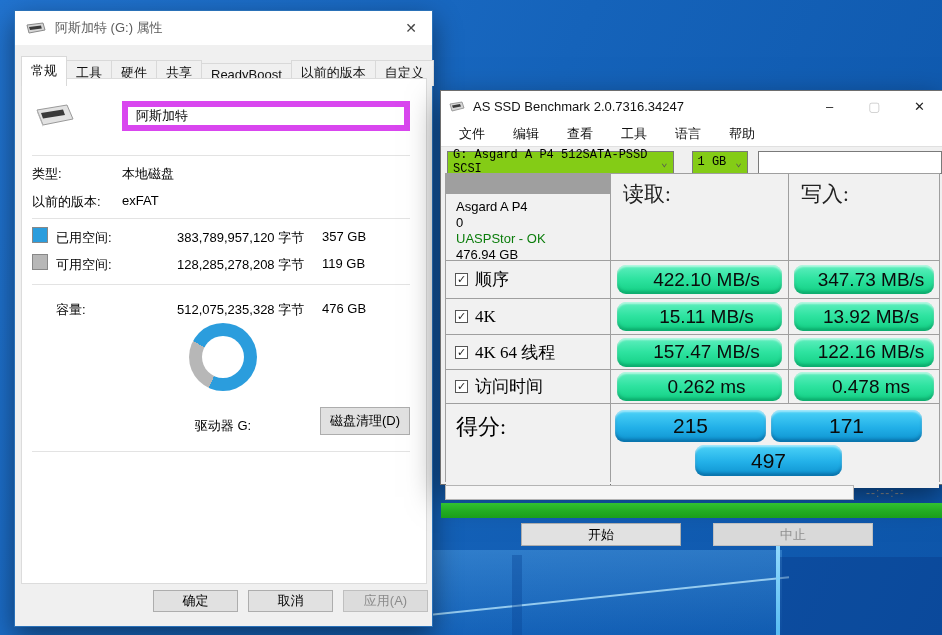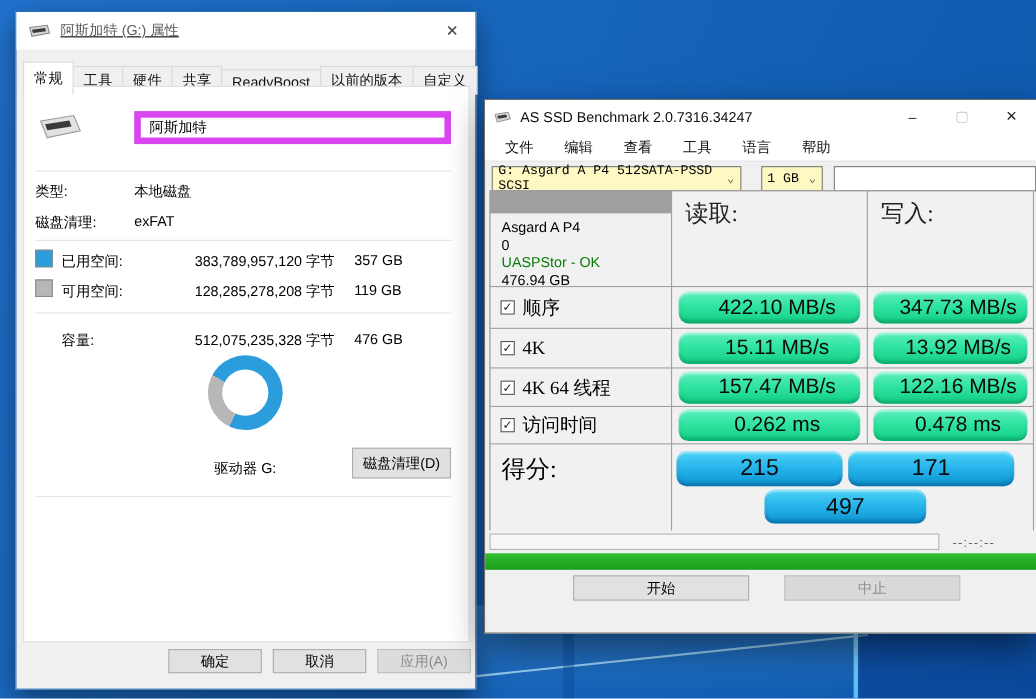--- a/index.html
+++ b/index.html
@@ -15,21 +15,21 @@
             background:linear-gradient(180deg,rgba(120,200,255,.28),rgba(40,140,230,.06)); }
   .beam-line { left:430px; bottom:38px; width:360px; height:2px;
                background:rgba(190,235,255,.75); transform:rotate(-6deg); }
   .beam-vbright { left:776px; bottom:0; width:4px; height:110px;
                   background:linear-gradient(180deg,#9fe0ff,#58bcf2); }
   .beam-vdark { left:512px; bottom:0; width:10px; height:80px; background:rgba(10,70,150,.40); }
   .beam-rightdark { left:780px; bottom:0; width:162px; height:78px; background:rgba(8,55,135,.38); }
 
   
   .win-props { position:absolute; left:14px; top:10px; width:419px; height:617px;
-               background:#f0f0f0; border:1px solid #2a71b8; box-shadow:0 10px 26px rgba(0,0,0,.45);text-decoration:underline; }
+               background:#f0f0f0; border:1px solid #2a71b8; box-shadow:0 10px 26px rgba(0,0,0,.45); }
   .props-titlebar { height:34px; background:#fff; display:flex; align-items:center;
                     padding-left:10px; gap:8px; }
   .props-title { font-size:13px; color:#5c5c5c; }
   .props-close { position:absolute; top:0; right:0; width:42px; height:34px; display:flex;
                  align-items:center; justify-content:center; font-size:14px; color:#444; cursor:default; }
   .tabs { position:absolute; left:6px; top:45px; display:flex; align-items:flex-end; }
   .tab { font-size:13px; color:#111; background:#f0f0f0; border:1px solid #d9d9d9;
          border-bottom:none; padding:3px 9px 4px 9px; margin-right:-1px; white-space:nowrap; }
   .tab.active { background:#fff; padding-top:5px; padding-bottom:6px; position:relative; z-index:2; }
   .tab-page { position:absolute; left:6px; top:67px; width:406px; height:506px;
@@ -50,33 +50,33 @@
   .donut::after { content:""; position:absolute; inset:13px; background:#fff; border-radius:50%; }
   .drive-g { position:absolute; left:140px; top:338px; width:122px; text-align:center; font-size:13px; }
   .btn { background:#e1e1e1; border:1px solid #adadad; font-size:13px; color:#000;
          display:flex; align-items:center; justify-content:center; cursor:default; }
   .btn-cleanup { position:absolute; left:298px; top:328px; width:90px; height:28px; }
   .props-btnrow-btn { position:absolute; top:579px; width:85px; height:22px; }
   .btn-ok { left:138px; } .btn-cancel { left:233px; }
   .btn-apply { left:328px; background:#dcdcdc; border-color:#bfbfbf; color:#8b8b8b; }
 
   
-  .win-bench { position:absolute; left:440px; top:90px; width:503px; height:486px;
+  .win-bench { position:absolute; left:440px; top:90px; width:503px; height:395px;
                background:#f0f0f0; border:1px solid #6e6e6e; box-shadow:0 12px 30px rgba(0,0,0,.5); }
   .bench-titlebar { height:30px; background:#fff; display:flex; align-items:center; padding-left:8px; gap:7px; }
   .bench-title { font-size:13px; color:#111; }
   .bench-controls { position:absolute; top:0; right:0; display:flex; }
   .tb-btn { width:45px; height:30px; display:flex; align-items:center; justify-content:center;
             font-size:13px; color:#222; cursor:default; }
   .tb-max { color:#c8c8c8; }
   .menubar { height:26px; background:#fff; border-bottom:1px solid #e0e0e0;
              display:flex; align-items:center; padding-left:4px; }
   .menu-item { font-size:13px; color:#111; padding:0 14px; cursor:default; }
   .toolbar { height:30px; display:flex; align-items:center; padding-left:6px; }
-  .combo { height:23px; background:#fef9c3; border:1px solid #7a7a7a; display:flex; align-items:center;
+  .combo { height:23px; background:#84cc16; border:1px solid #7a7a7a; display:flex; align-items:center;
            font-family:"Liberation Mono","DejaVu Sans Mono",monospace; font-size:12px; padding-left:5px; }
   .combo-drive { width:229px; }
   .combo-size { width:57px; margin-left:18px; }
   .combo .chev { margin-left:auto; padding-right:5px; color:#555; font-size:11px; }
   .bench-textbox { width:186px; height:23px; margin-left:10px; border:1px solid #7a7a7a;
                    background:#fff; font-size:12px; padding:0 4px; }
   .bench-grid { position:absolute; left:4px; top:82px; width:495px; height:309px;
                 display:grid; grid-template-columns:164px 177px 1fr;
                 grid-template-rows:86px 37px 35px 34px 33px 84px;
                 gap:1px; background:#9f9f9f; border:1px solid #9f9f9f; }
@@ -146,21 +146,21 @@
       <polygon points="3,9 33,4 39,18 9,24" fill="#e2e2e2" stroke="#9a9a9a" stroke-width="1"></polygon>
       <polygon points="7,12 29,8.5 31,14 9,17.5" fill="#3a3a3a"></polygon>
       <polygon points="3,9 9,24 9,26 3,11" fill="#b8b8b8"></polygon>
     </svg>
     <input class="vol-input" value="阿斯加特" style="">
 
     <div class="sep" style="top:76px"></div>
 
     <span class="fld-label" style="top:86px">类型:</span>
     <span class="fld-value" style="top:86px">本地磁盘</span>
-    <span class="fld-label" style="top:114px">磁盘清理:</span>
+    <span class="fld-label" style="top:114px">以前的版本:</span>
     <span class="fld-value" style="top:114px">exFAT</span>
 
     <div class="sep" style="top:139px"></div>
 
     <div class="legend-sq" style="top:148px; background:#2b9ddd"></div>
     <span class="sp-label" style="top:150px">已用空间:</span>
     <span class="sp-bytes" style="top:150px">383,789,957,120 字节</span>
     <span class="sp-size" style="top:150px">357 GB</span>
 
     <div class="legend-sq" style="top:175px; background:#b7b7b7"></div>

